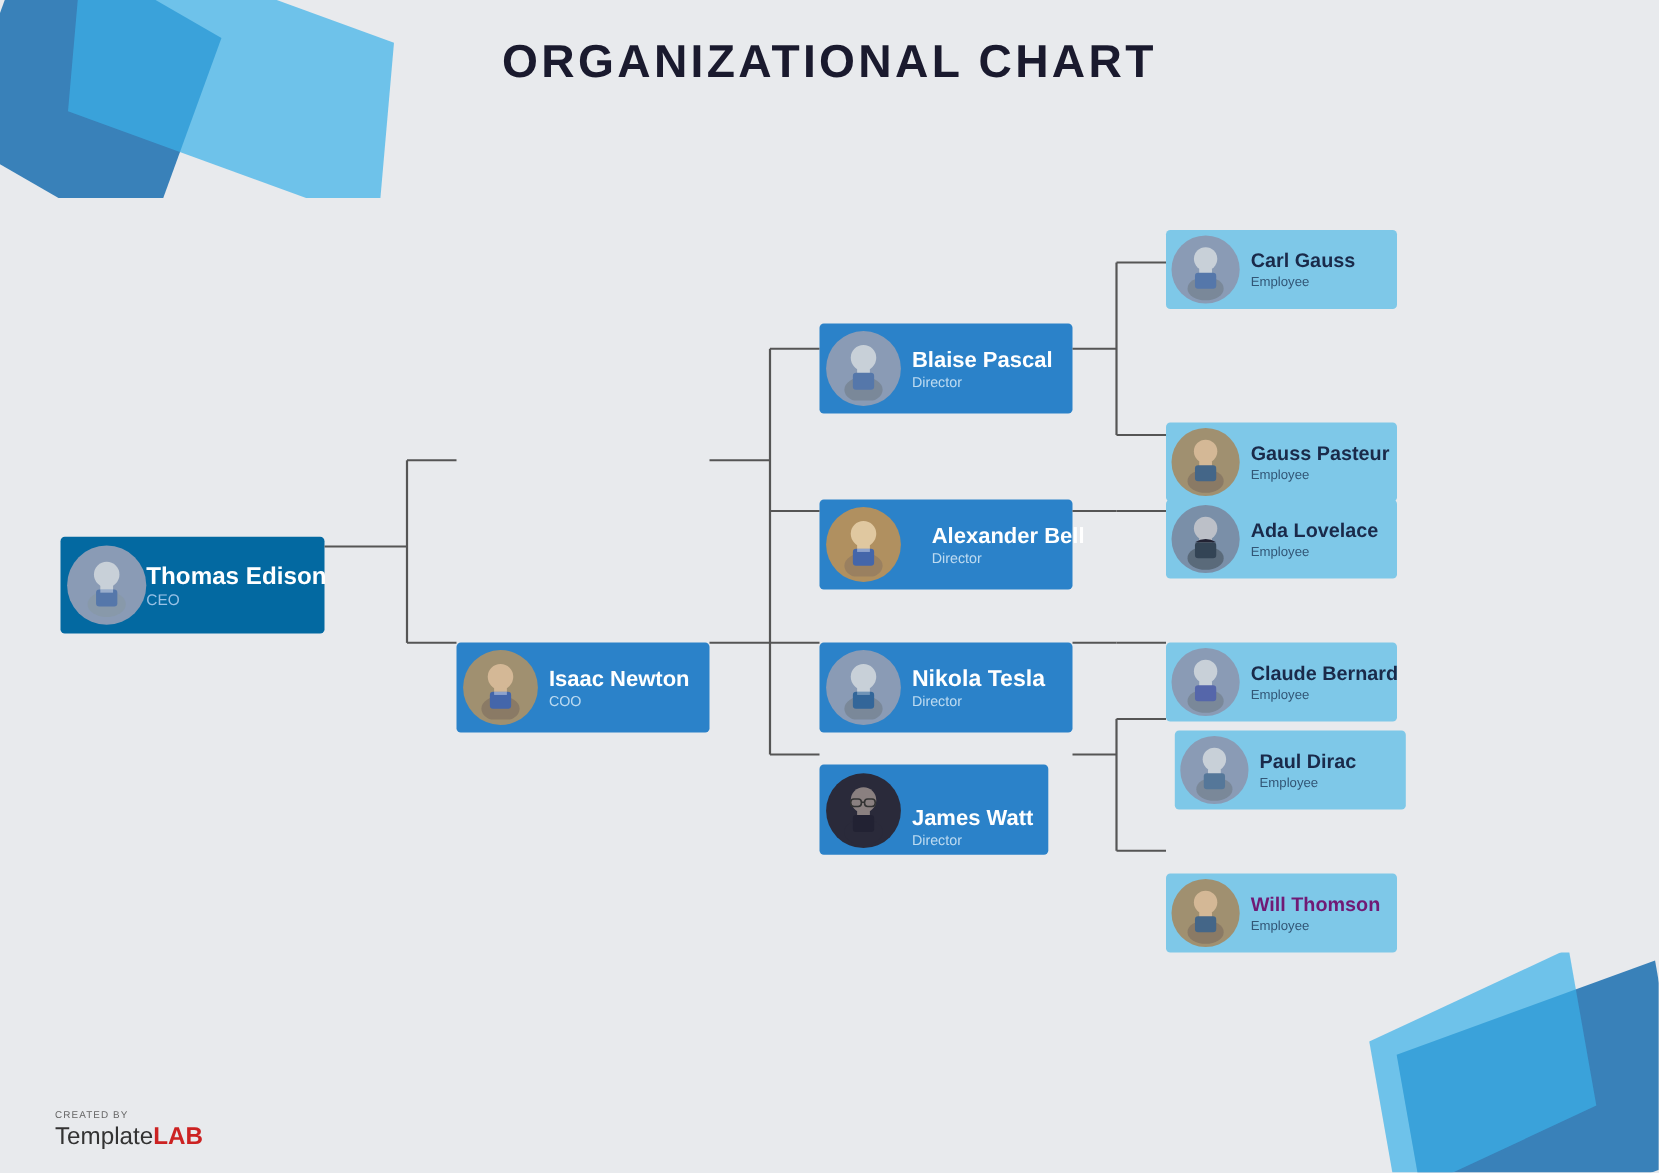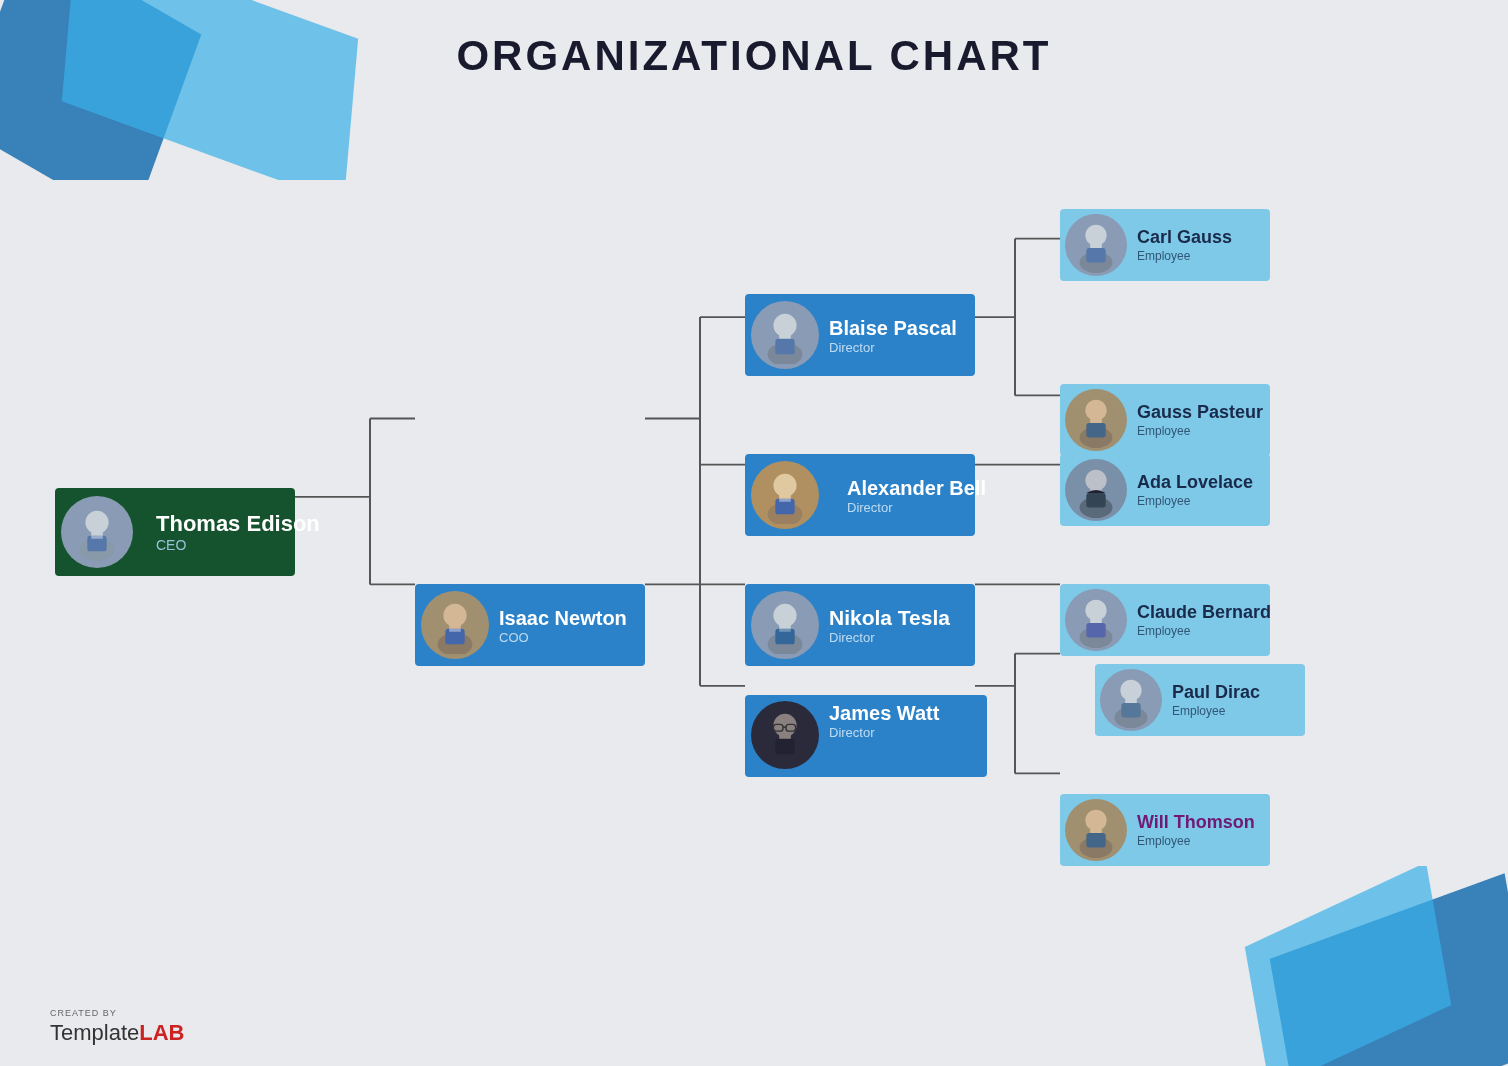--- a/index.html
+++ b/index.html
@@ -196,21 +196,21 @@
 
   <line x1="975" y1="520" x2="1015" y2="520" stroke="#555" stroke-width="2"></line>
   <line x1="1015" y1="520" x2="1060" y2="520" stroke="#555" stroke-width="2"></line>
 
   <line x1="975" y1="630" x2="1015" y2="630" stroke="#555" stroke-width="2"></line>
   <line x1="1015" y1="595" x2="1015" y2="725" stroke="#555" stroke-width="2"></line>
   <line x1="1015" y1="595" x2="1060" y2="595" stroke="#555" stroke-width="2"></line>
   <line x1="1015" y1="725" x2="1060" y2="725" stroke="#555" stroke-width="2"></line>
 </svg>
 
-<div class="node-box" style="left:55px; top:383px; width:240px; height:88px; background:#14532d; border-radius:4px; gap:23px; padding:6px 14px 6px 6px; display:flex; align-items:center;">
+<div class="node-box" style="left:55px; top:383px; width:240px; height:88px; background:#0369a1; border-radius:4px; gap:0; padding:6px 14px 6px 6px; display:flex; align-items:center;">
   <div class="avatar" style="width:72px;height:72px;background:#8a9bb5;border-radius:50%;display:flex;align-items:center;justify-content:center;flex-shrink:0;">
     <svg viewBox="0 0 60 60" width="62" height="62">
       <circle cx="30" cy="20" r="12" fill="#c8d0d8"></circle>
       <ellipse cx="30" cy="48" rx="18" ry="12" fill="#8899aa"></ellipse>
       <rect x="24" y="28" width="12" height="10" rx="2" fill="#c8d0d8"></rect>
       <rect x="20" y="34" width="20" height="16" rx="3" fill="#5577aa"></rect>
       <rect x="24" y="34" width="12" height="3" fill="#ffffff" opacity="0.4"></rect>
     </svg>
   </div>
   <div class="node-text">
@@ -276,21 +276,21 @@
       <rect x="20" y="34" width="20" height="16" rx="3" fill="#336699"></rect>
       <rect x="24" y="34" width="12" height="3" fill="#ffffff" opacity="0.3"></rect>
     </svg>
   </div>
   <div class="node-text">
     <span class="node-name" style="font-size:21px;font-weight:700;color:white;">Nikola Tesla</span>
     <span class="node-title" style="font-size:13px;color:#cce4f5;">Director</span>
   </div>
 </div>
 
-<div class="node-box" style="left:745px; top:590px; width:242px; height:82px; background:#2b82c9; border-radius:4px; gap:10px; padding:6px 14px 6px 6px; display:flex; align-items:flex-start;">
+<div class="node-box" style="left:745px; top:590px; width:208px; height:82px; background:#2b82c9; border-radius:4px; gap:10px; padding:6px 14px 6px 6px; display:flex; align-items:flex-end;">
   <div class="avatar" style="width:68px;height:68px;background:#2a2a3a;border-radius:50%;display:flex;align-items:center;justify-content:center;flex-shrink:0;">
     <svg viewBox="0 0 60 60" width="60" height="60">
       <circle cx="30" cy="20" r="12" fill="#8a8080"></circle>
       <ellipse cx="30" cy="50" rx="18" ry="12" fill="#2a2a3a"></ellipse>
       <rect x="24" y="28" width="12" height="10" rx="2" fill="#8a8080"></rect>
       <rect x="20" y="34" width="20" height="16" rx="3" fill="#222233"></rect>
 
       <rect x="18" y="19" width="10" height="7" rx="3" fill="none" stroke="#333" stroke-width="1.5"></rect>
       <rect x="31" y="19" width="10" height="7" rx="3" fill="none" stroke="#333" stroke-width="1.5"></rect>
       <line x1="28" y1="22" x2="31" y2="22" stroke="#333" stroke-width="1.5"></line>
@@ -356,21 +356,21 @@
       <rect x="24" y="28" width="12" height="9" rx="2" fill="#c8d0d8"></rect>
       <rect x="20" y="33" width="20" height="15" rx="3" fill="#5566aa"></rect>
     </svg>
   </div>
   <div class="node-text">
     <span class="node-name" style="font-size:18px;font-weight:700;color:#1a2a4a;">Claude Bernard</span>
     <span class="node-title" style="font-size:12px;color:#2a4a6a;">Employee</span>
   </div>
 </div>
 
-<div class="node-box" style="left:1095px; top:559px; width:210px; height:72px; background:#7ec8e8; border-radius:4px; gap:10px; padding:5px 12px 5px 5px; display:flex; align-items:center;">
+<div class="node-box" style="left:1068px; top:559px; width:210px; height:72px; background:#7ec8e8; border-radius:4px; gap:10px; padding:5px 12px 5px 5px; display:flex; align-items:center;">
   <div class="avatar" style="width:62px;height:62px;background:#8a9bb5;border-radius:50%;display:flex;align-items:center;justify-content:center;flex-shrink:0;">
     <svg viewBox="0 0 60 60" width="55" height="55">
       <circle cx="30" cy="20" r="11" fill="#c8d0d8"></circle>
       <ellipse cx="30" cy="48" rx="17" ry="11" fill="#7a8899"></ellipse>
       <rect x="24" y="28" width="12" height="9" rx="2" fill="#c8d0d8"></rect>
       <rect x="20" y="33" width="20" height="15" rx="3" fill="#557799"></rect>
     </svg>
   </div>
   <div class="node-text">
     <span class="node-name" style="font-size:18px;font-weight:700;color:#1a2a4a;">Paul Dirac</span>

